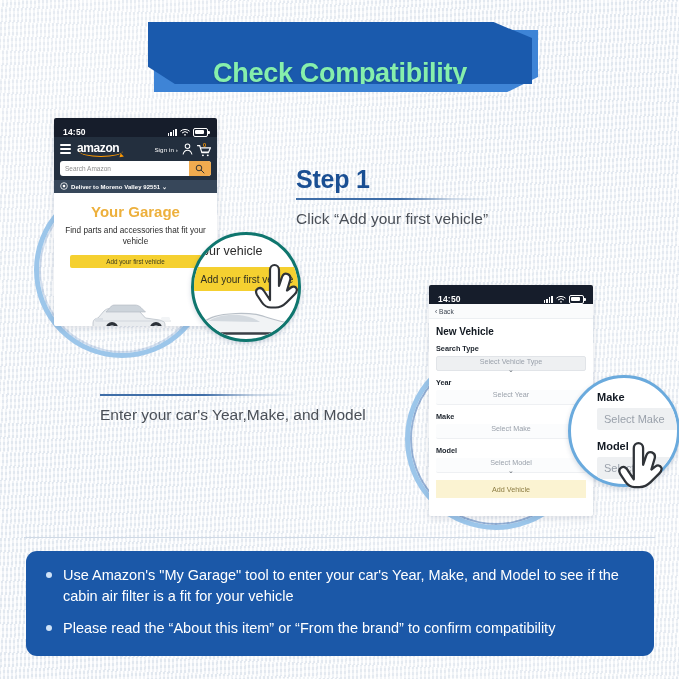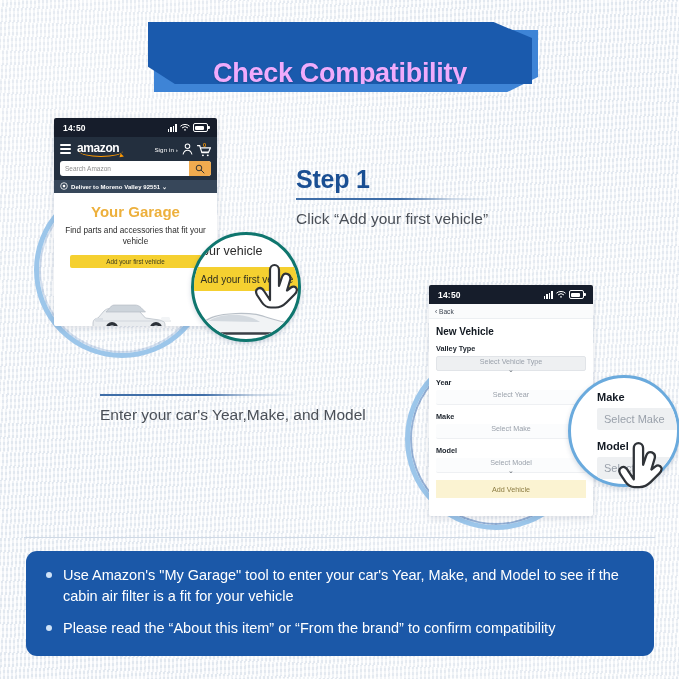--- a/index.html
+++ b/index.html
@@ -52,41 +52,41 @@
     top: 0;
     width: 384px;
     height: 62px;
     background: #1a5aad;
     clip-path: polygon(0 0, 90% 0, 100% 26%, 100% 100%, 7% 100%, 0 72%);
     display: flex;
     align-items: center;
     justify-content: center;
   }
   #banner-title {
-    color: #f0abfc;
+    color: #86efac;
     font-size: 27px;
     font-weight: bold;
     letter-spacing: -0.3px;
     text-shadow: 0 1px 2px rgba(0,0,0,0.18);
     margin-top: 40px;
   }
 
   
   .phone {
     position: absolute;
     background: #ffffff;
     overflow: hidden;
     box-shadow: 0 2px 6px rgba(40,60,90,0.14);
     z-index: 6;
   }
   .status-bar {
     background: #161d2b;
     height: 19px;
     display: flex;
-    align-items: center;
+    align-items: flex-end;
     justify-content: space-between;
     padding: 0 9px;
     box-sizing: border-box;
   }
   .status-time {
     color: #ffffff;
     font-size: 8.5px;
     font-weight: bold;
     letter-spacing: 0.2px;
   }
@@ -630,21 +630,21 @@
         </span>
     </div>
   </div>
 
   <div id="form-back">‹ Back</div>
 
   <div id="form-body">
     <div id="form-heading">New Vehicle</div>
 
     <div>
-      <div class="field-label">Valley Type</div>
+      <div class="field-label">Search Type</div>
       <div class="field-box filled">
         <span>Select Vehicle Type</span>
         <span class="chev">⌄</span>
       </div>
     </div>
 
     <div>
       <div class="field-label">Year</div>
       <div class="field-box plain">
         <span>Select Year</span>

